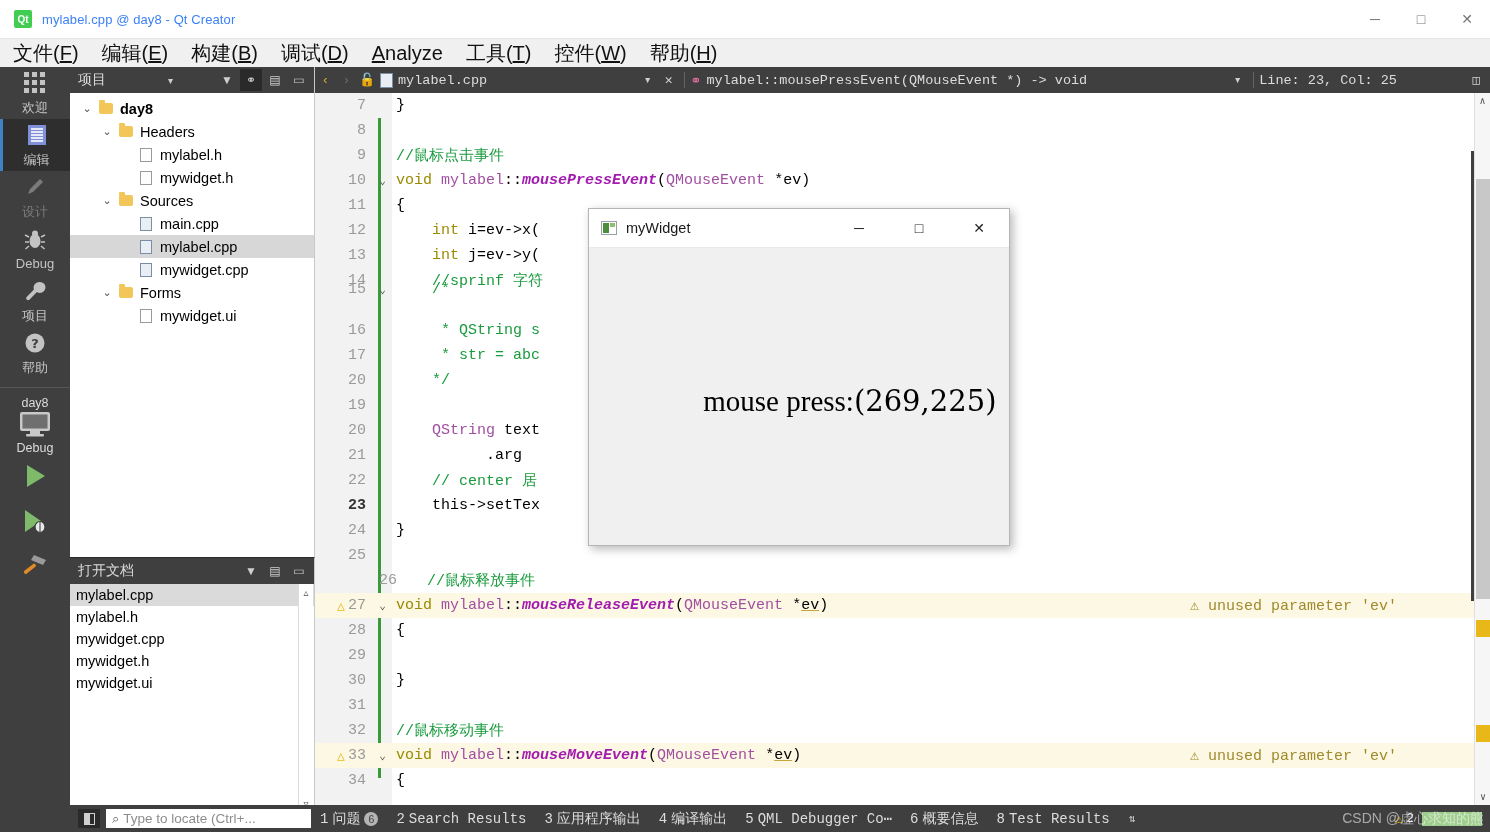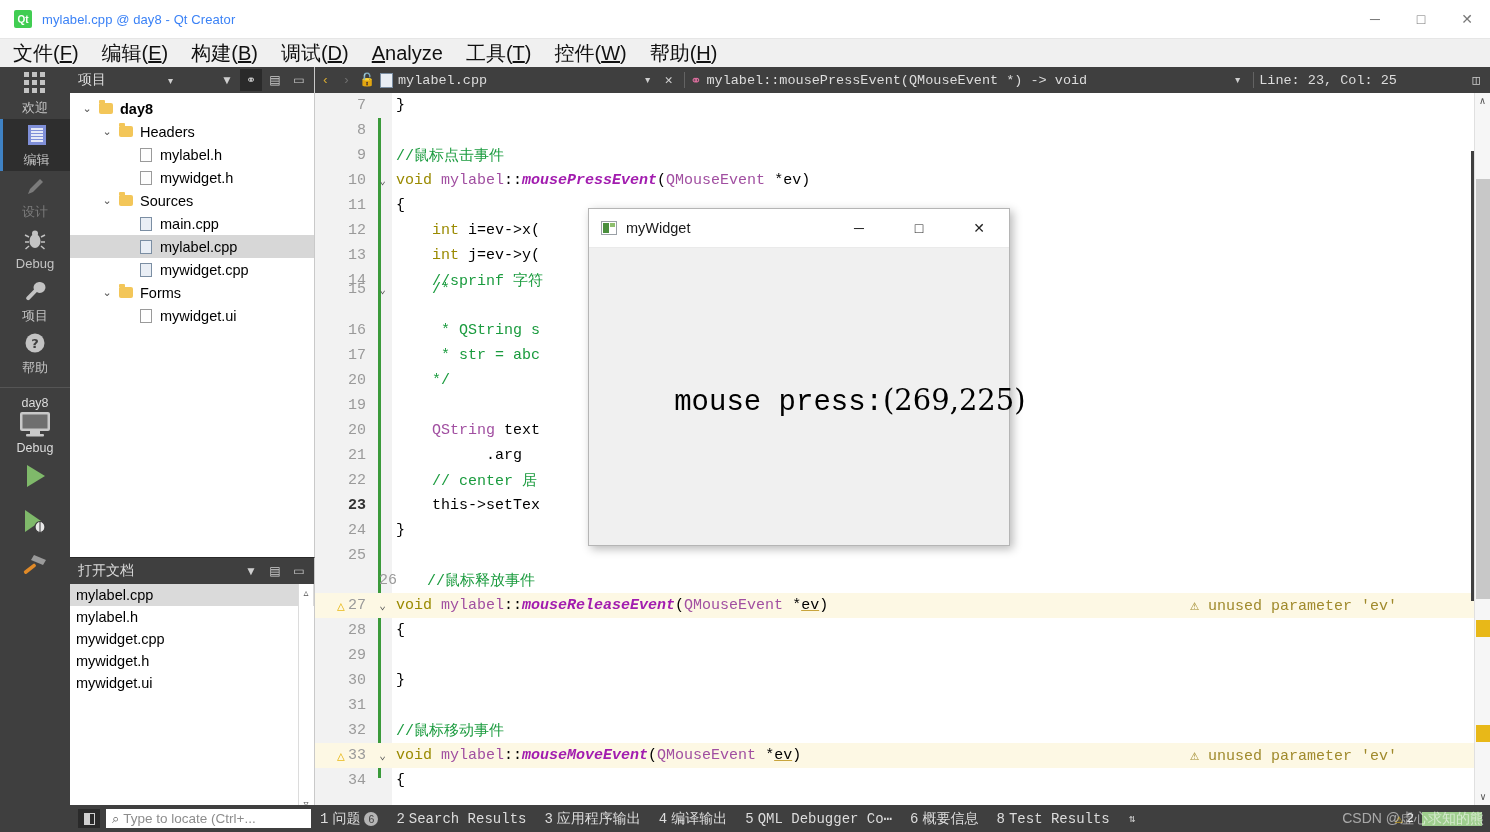--- a/index.html
+++ b/index.html
@@ -197,21 +197,21 @@
   .dbtn { width: 60px; display: flex; align-items: center; justify-content: center; color: #222; font-size: 14px; }
   #dlg-body {
     height: 297px; background: #f0f0f0; position: relative;
     display: flex; align-items: center; justify-content: center;
   }
   #dlg-label {
     font-family: "DejaVu Serif", serif;
     font-size: 29px; color: #000; white-space: pre;
     margin-top: 8px;
   }
-  #dlg-label .mono { font-family: Liberation Mono, monospace; margin-left: 28px; }
+  #dlg-label .mono { font-family: Liberation Serif, serif; margin-left: 28px; }
 
   
   #statusbar {
     position: absolute; left: 0; top: 805px; width: 1490px; height: 27px;
     background: #3f3f3f; display: flex; align-items: center;
     color: #dcdcdc; font-size: 14px;
     font-family: "Liberation Mono", monospace;
   }
   #sb-toggle {
     width: 22px; height: 19px; margin-left: 78px; background: #2a2a2a;

